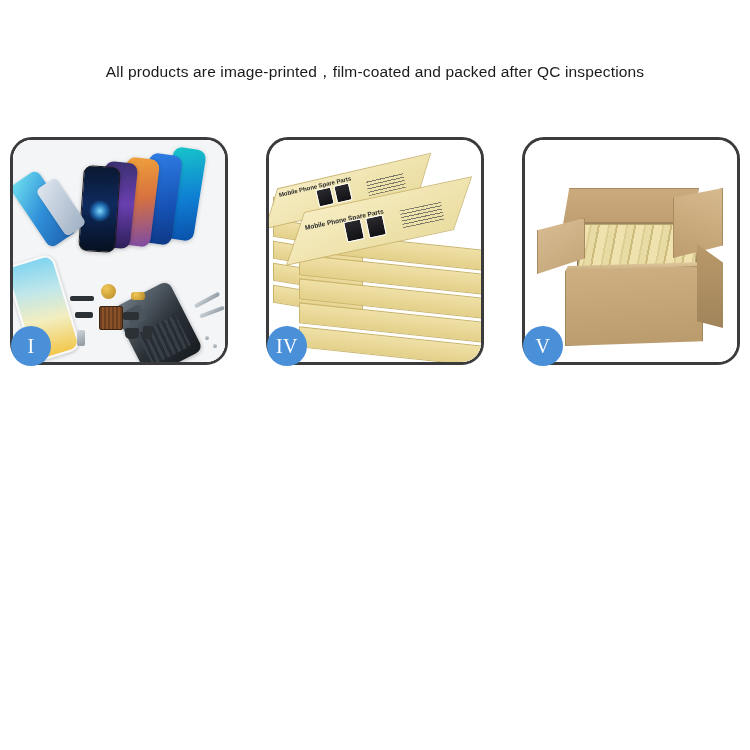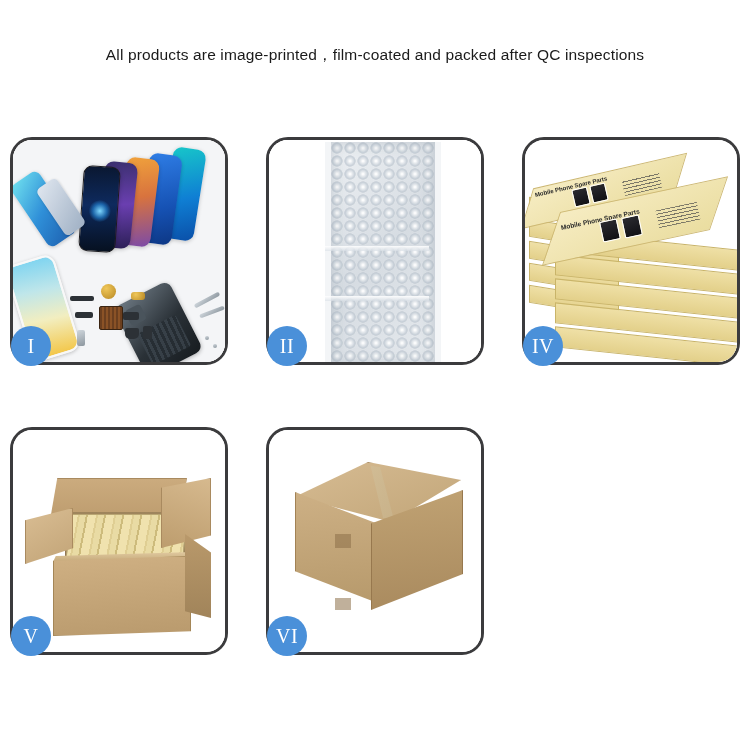--- a/index.html
+++ b/index.html
@@ -24,21 +24,21 @@
   .title {
     font-family: "Liberation Sans", sans-serif;
     font-size: 35px;
     font-weight: 400;
     letter-spacing: 2.0px;
     color: #111111;
     line-height: 1.05;
     white-space: nowrap;
   }
   .subtitle {
-    margin-top: 9px;
+    margin-top: 26px;
     font-family: "Liberation Sans", sans-serif;
     font-size: 15.5px;
     font-weight: 400;
     letter-spacing: 0.15px;
     color: #1a1a1a;
     white-space: nowrap;
   }
 
   
   .grid {
@@ -363,29 +363,20 @@
       <div class="part" style="left:112px;top:188px;width:14px;height:11px;border-radius:2px 2px 5px 5px;"></div>
       <div class="part" style="left:130px;top:186px;width:9px;height:13px;"></div>
       <div class="part sil" style="left:192px;top:196px;width:4px;height:4px;border-radius:50%;"></div>
       <div class="part sil" style="left:200px;top:204px;width:4px;height:4px;border-radius:50%;"></div>
       <div class="part sil" style="left:180px;top:158px;width:28px;height:4px;transform:rotate(-28deg);border-radius:2px;"></div>
       <div class="part sil" style="left:186px;top:170px;width:26px;height:4px;transform:rotate(-20deg);border-radius:2px;"></div>
     </div>
     <div class="badge">I</div>
   </div>
 
-  <div class="panel">
-    <div class="panel-inner">
-      <div class="bw-bg"></div>
-      <div class="bw"></div>
-      <div class="bw-seal" style="top:106px;"></div>
-      <div class="bw-seal" style="top:156px;"></div>
-    </div>
-    <div class="badge">II</div>
-  </div>
 
 
   <div class="panel">
     <div class="panel-inner">
       <div class="stack">
 
         <div class="sbox" style="left:4px;top:64px;width:88px;height:16px;transform:skewY(9deg);"></div>
         <div class="sbox" style="left:4px;top:86px;width:88px;height:16px;transform:skewY(9deg);"></div>
         <div class="sbox" style="left:4px;top:108px;width:88px;height:16px;transform:skewY(9deg);"></div>
         <div class="sbox" style="left:4px;top:130px;width:88px;height:16px;transform:skewY(9deg);"></div>
@@ -420,26 +411,14 @@
       <div class="c5-prod"></div>
       <div class="c5-flapR"></div>
       <div class="c5-flapL"></div>
       <div class="c5-rim"></div>
       <div class="c5-front"></div>
       <div class="c5-side"></div>
     </div>
     <div class="badge">V</div>
   </div>
 
-  <div class="panel">
-    <div class="panel-inner">
-      <div class="c6-shine"></div>
-      <div class="c6-top"></div>
-      <div class="c6-tape"></div>
-      <div class="c6-left"></div>
-      <div class="c6-right"></div>
-      <div class="c6-tab" style="left:66px;top:104px;width:16px;height:14px;"></div>
-      <div class="c6-tab" style="left:66px;top:168px;width:16px;height:12px;"></div>
-    </div>
-    <div class="badge">VI</div>
-  </div>
 
 </div>
 
 </body></html>

